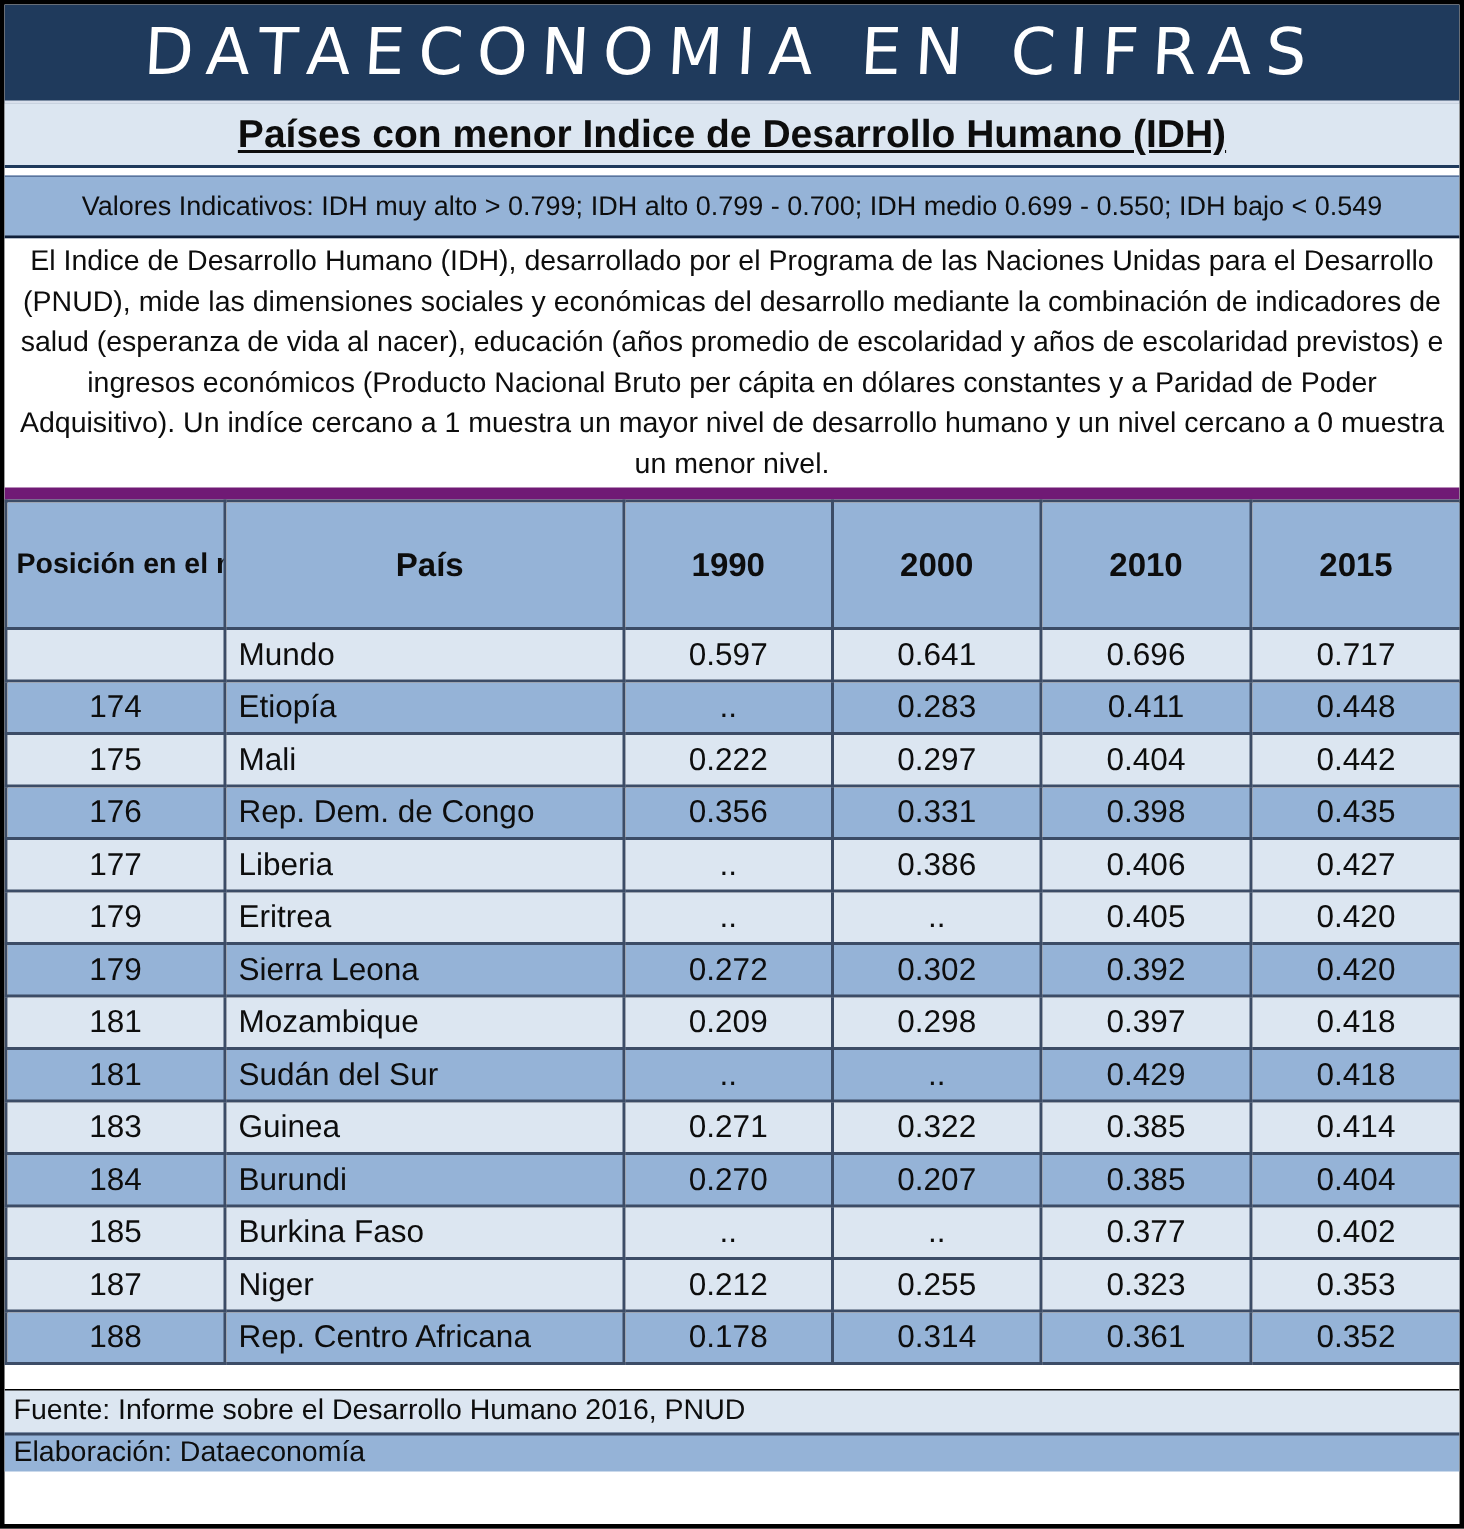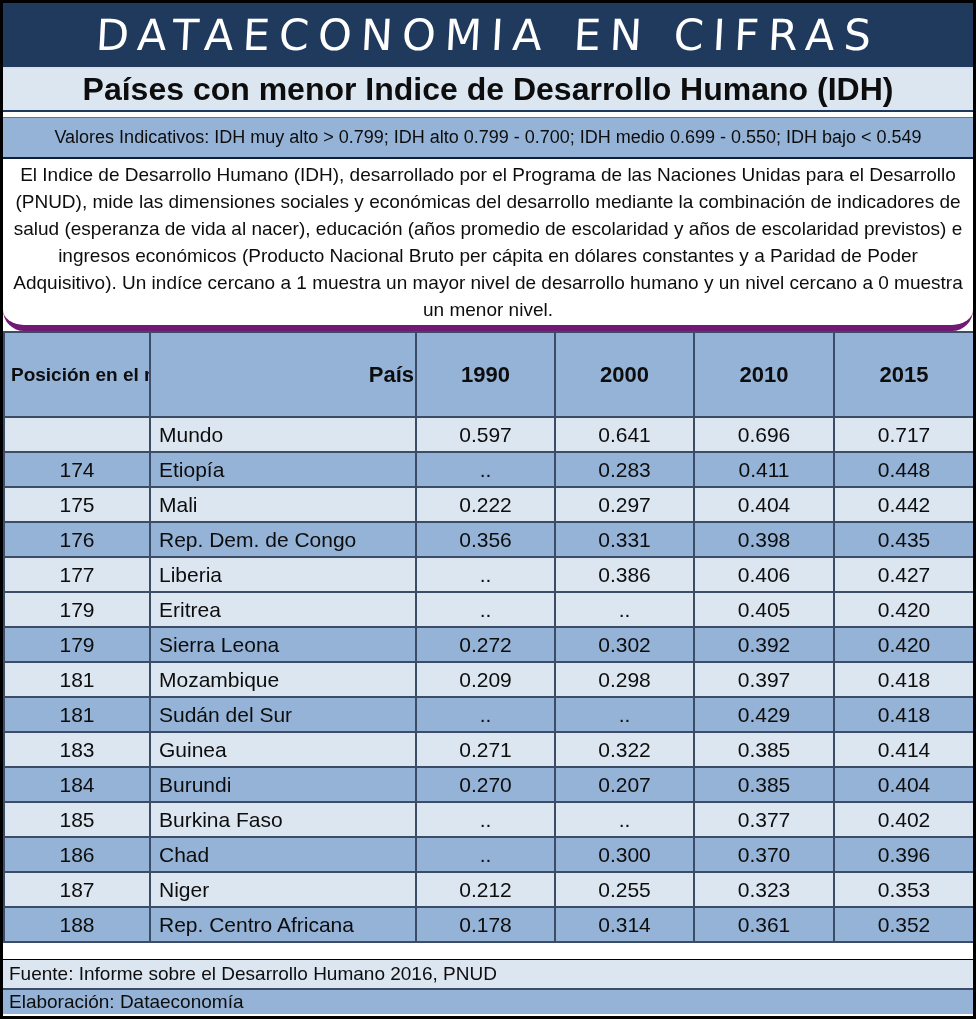--- a/index.html
+++ b/index.html
@@ -36,61 +36,60 @@
     letter-spacing: 9px;
     font-weight: 400;
     white-space: nowrap;
     transform: skewX(-3deg);
   }
   .subtitle {
     flex: 0 0 43px;
     background: var(--light-row);
     border-bottom: 2px solid var(--navy);
     display: flex; align-items: center; justify-content: center;
-    font-size: 32px; font-weight: bold;
+    font-size: 26px; font-weight: bold; text-decoration: underline;
   }
   .gap { flex: 0 0 5px; background: #fff; }
   .indicative {
     flex: 0 0 42px;
     background: var(--header-blue);
     border-top: 1px solid #5A749C;
     border-bottom: 2px solid #10203A;
     display: flex; align-items: center; justify-content: center;
     font-size: 18px;
     text-align: right;
   }
   .description {
     flex: 0 0 145px;
     background: #fff;
-    border-bottom: 6px solid #701a75;
+    border-bottom: 8px solid #701a75;
     display: flex; align-items: center; justify-content: center;
     text-align: center;
     font-size: 19px; line-height: 27px;
     padding: 2px 4px;
-    border-radius: 21px;
   }
   table.idh {
     border-collapse: collapse;
     table-layout: fixed;
     width: 100%;
     flex: 0 0 auto;
   }
   table.idh th, table.idh td {
     border: 2px solid var(--grid);
     overflow: hidden;
     white-space: nowrap;
   }
   table.idh thead tr { height: 85px; background: var(--header-blue); }
   th { font-weight: bold; font-size: 22px; text-align: center; }
   th.th-rank {
     font-size: 19px; text-align: left;
     padding: 2px 6px; line-height: 25px;
     white-space: normal;
   }
-  th.th-country { text-align: right; padding-left: 8px; }
+  th.th-country { text-align: center; padding-left: 8px; }
   tbody tr { height: 35px; }
   tbody tr.row-light { background: var(--light-row); margin-left: 42px; }
   tbody tr.row-blue  { background: var(--header-blue); }
   td { font-size: 21px; }
   td.td-rank  { text-align: center; }
   td.td-country { text-align: left; padding-left: 8px; }
   td.td-value { text-align: center; }
   tr.row-world td.td-value { font-weight: normal; }
   .source {
     flex: 0 0 29px;
@@ -249,28 +248,20 @@
 
   <tr class="row-light">
     <td class="td-rank">185</td>
     <td class="td-country">Burkina Faso</td>
     <td class="td-value">..</td>
     <td class="td-value">..</td>
     <td class="td-value">0.377</td>
     <td class="td-value">0.402</td>
   </tr>
 
-  <tr class="row-blue">
-    <td class="td-rank">186</td>
-    <td class="td-country">Chad</td>
-    <td class="td-value">..</td>
-    <td class="td-value">0.300</td>
-    <td class="td-value">0.370</td>
-    <td class="td-value">0.396</td>
-  </tr>
 
   <tr class="row-light">
     <td class="td-rank">187</td>
     <td class="td-country">Niger</td>
     <td class="td-value">0.212</td>
     <td class="td-value">0.255</td>
     <td class="td-value">0.323</td>
     <td class="td-value">0.353</td>
   </tr>
 

